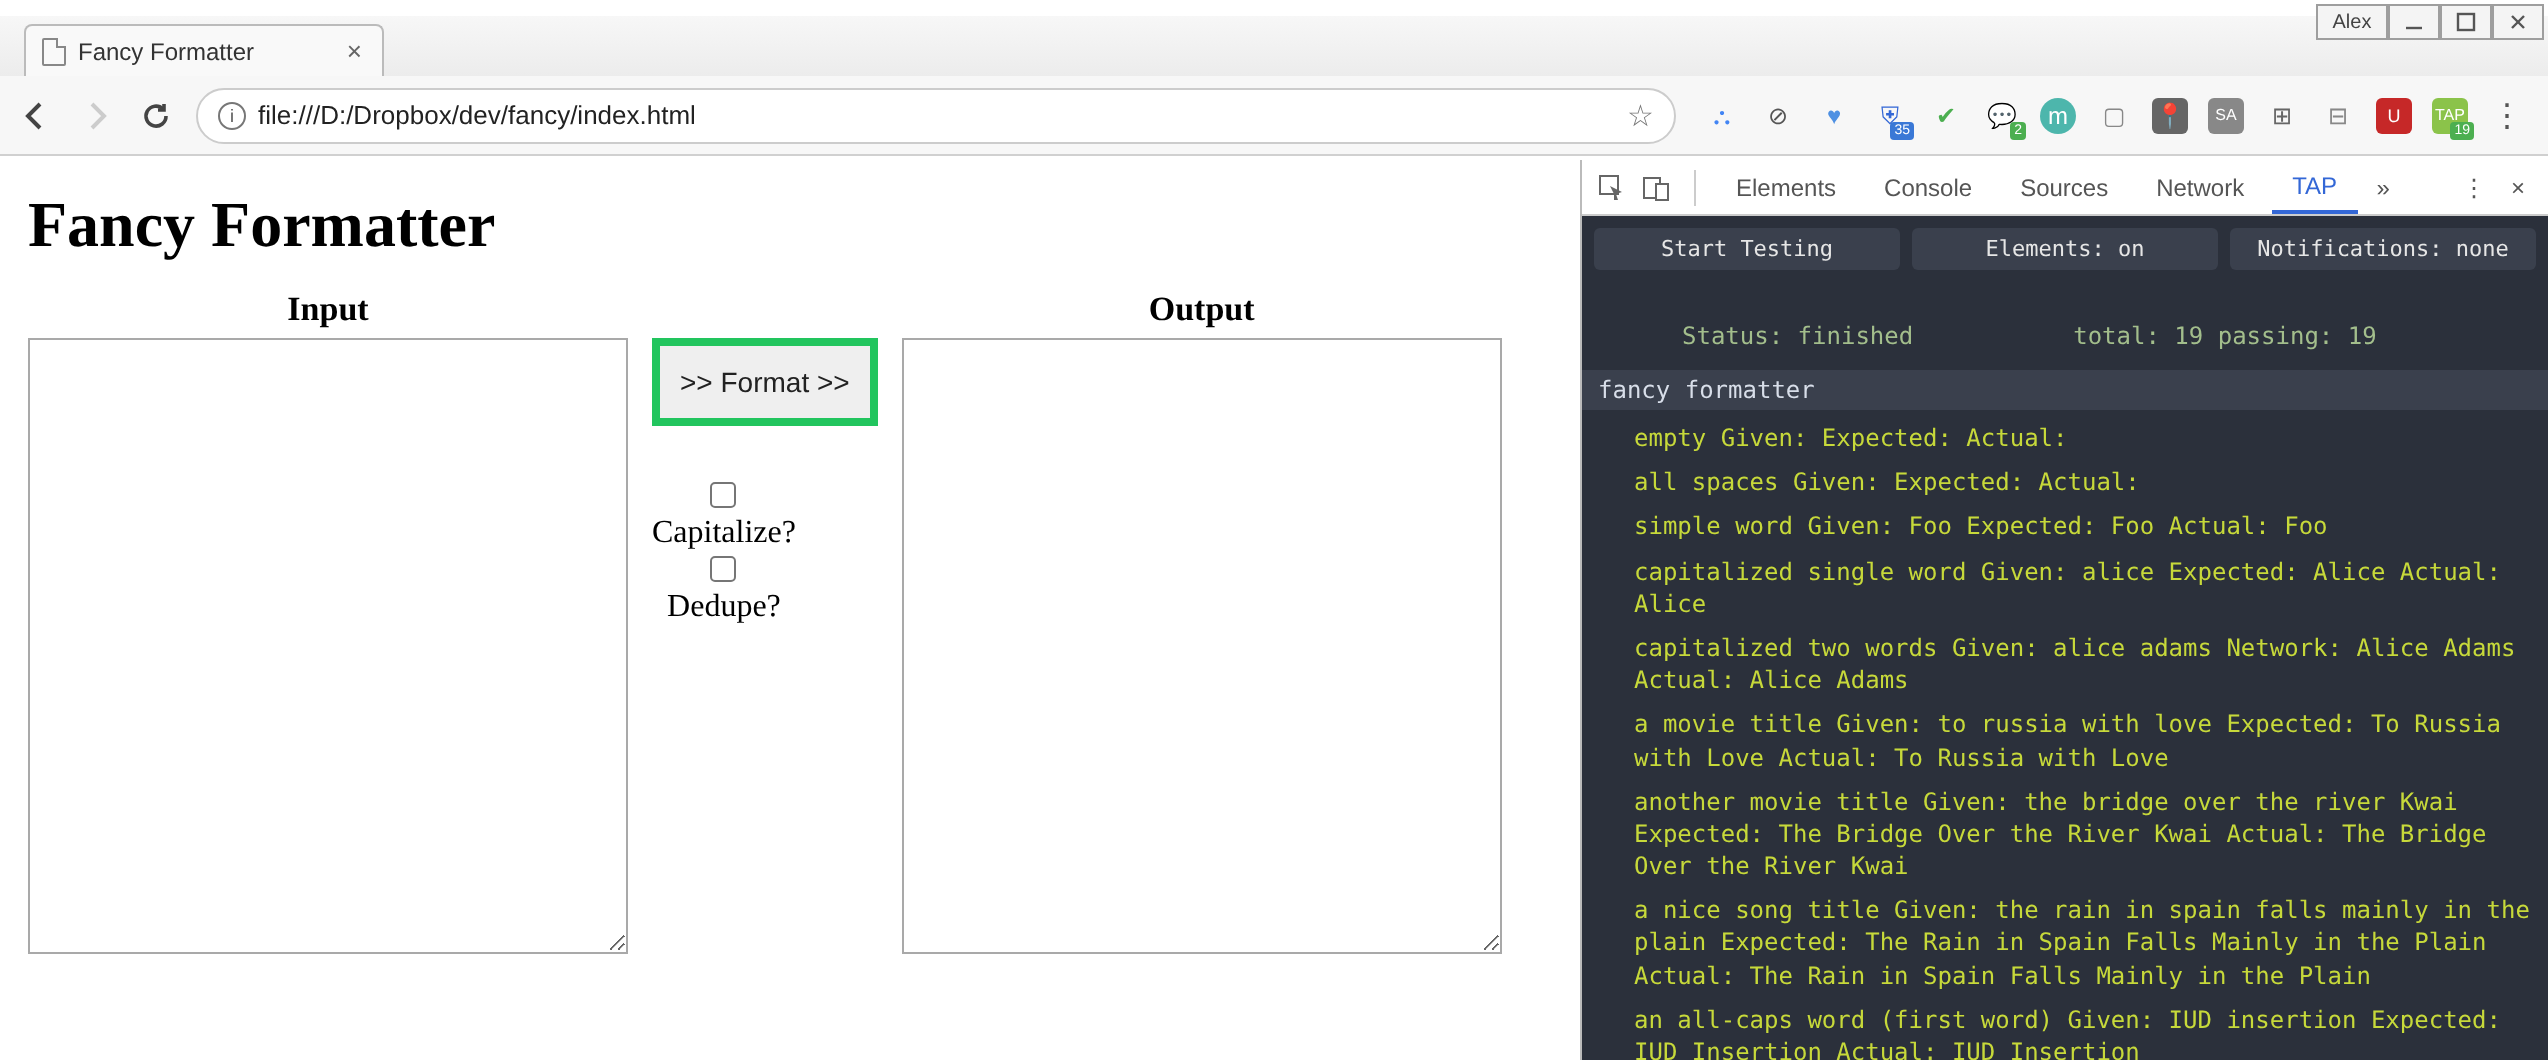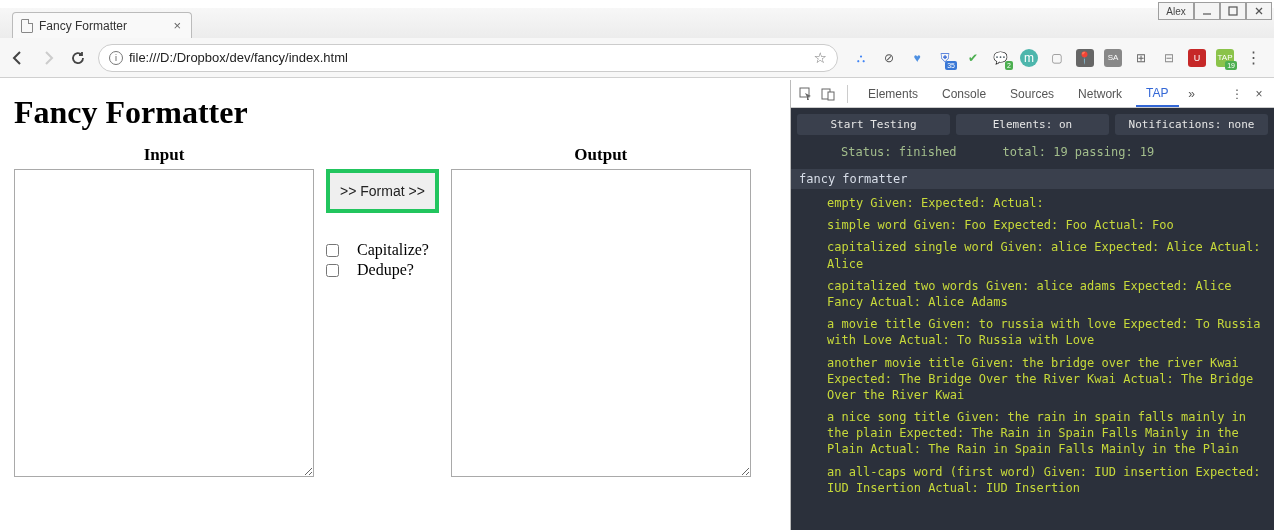--- a/index.html
+++ b/index.html
@@ -211,24 +211,25 @@
   padding: 10px 10px;
   background: #efefef;
   border: 4px solid #22c55e;
   font-size: 14px;
   color: #222;
   cursor: pointer;
 }
 .opts label {
   display: flex;
   align-items: center;
-  gap: 18px;
+  gap: 4px;
   font-family: 'Times New Roman', serif;
   font-size: 16px;
   margin-bottom: 2px;
+  flex-direction: column;
 }
 .opts input[type=checkbox] {
   width: 13px; height: 13px;
 }
 
 
 .devtools {
   flex: 1;
   border-left: 1px solid #bbb;
   display: flex;
@@ -286,33 +287,33 @@
   padding: 4px 0;
   border-radius: 3px;
   font-size: 11px;
   white-space: nowrap;
 }
 .tap-status {
   display: flex;
   padding: 4px 14px 10px 50px;
   color: #a3be8c;
   font-size: 12px;
-  gap: 46px;
+  gap: 80px;
+  margin-top: 16px;
 }
 .tap-suite {
   background: #3a404d;
   color: #d8dee9;
   padding: 3px 8px;
   font-size: 12px;
 }
 .tap-results {
   flex: 1;
   overflow: hidden;
   padding: 6px 0 0 26px;
-  margin-left: 10px;
 }
 .tap-row {
   color: #c7d93a;
   margin-bottom: 6px;
   line-height: 1.35;
   word-wrap: break-word;
 }
 </style>
 </head>
 <body>
@@ -447,23 +448,24 @@
         <div class="tap-btn">Elements: on</div>
         <div class="tap-btn">Notifications: none</div>
       </div>
       <div class="tap-status">
         <span>Status: finished</span>
         <span>total: 19 passing: 19</span>
       </div>
       <div class="tap-suite">fancy formatter</div>
       <div class="tap-results" id="tap-results">
           <div class="tap-row">empty Given:  Expected:  Actual:</div>
+          <div class="tap-row">all spaces Given:  Expected:  Actual:</div>
           <div class="tap-row">simple word Given: Foo Expected: Foo Actual: Foo</div>
           <div class="tap-row">capitalized single word Given: alice Expected: Alice Actual: Alice</div>
-          <div class="tap-row">capitalized two words Given: alice adams Expected: Alice Fancy Actual: Alice Adams</div>
+          <div class="tap-row">capitalized two words Given: alice adams Network: Alice Adams Actual: Alice Adams</div>
           <div class="tap-row">a movie title Given: to russia with love Expected: To Russia with Love Actual: To Russia with Love</div>
           <div class="tap-row">another movie title Given: the bridge over the river Kwai Expected: The Bridge Over the River Kwai Actual: The Bridge Over the River Kwai</div>
           <div class="tap-row">a nice song title Given: the rain in spain falls mainly in the plain Expected: The Rain in Spain Falls Mainly in the Plain Actual: The Rain in Spain Falls Mainly in the Plain</div>
           <div class="tap-row">an all-caps word (first word) Given: IUD insertion Expected: IUD Insertion Actual: IUD Insertion</div>
         </div>
     </div>
   </div>
 </div>
 
 </body></html>

